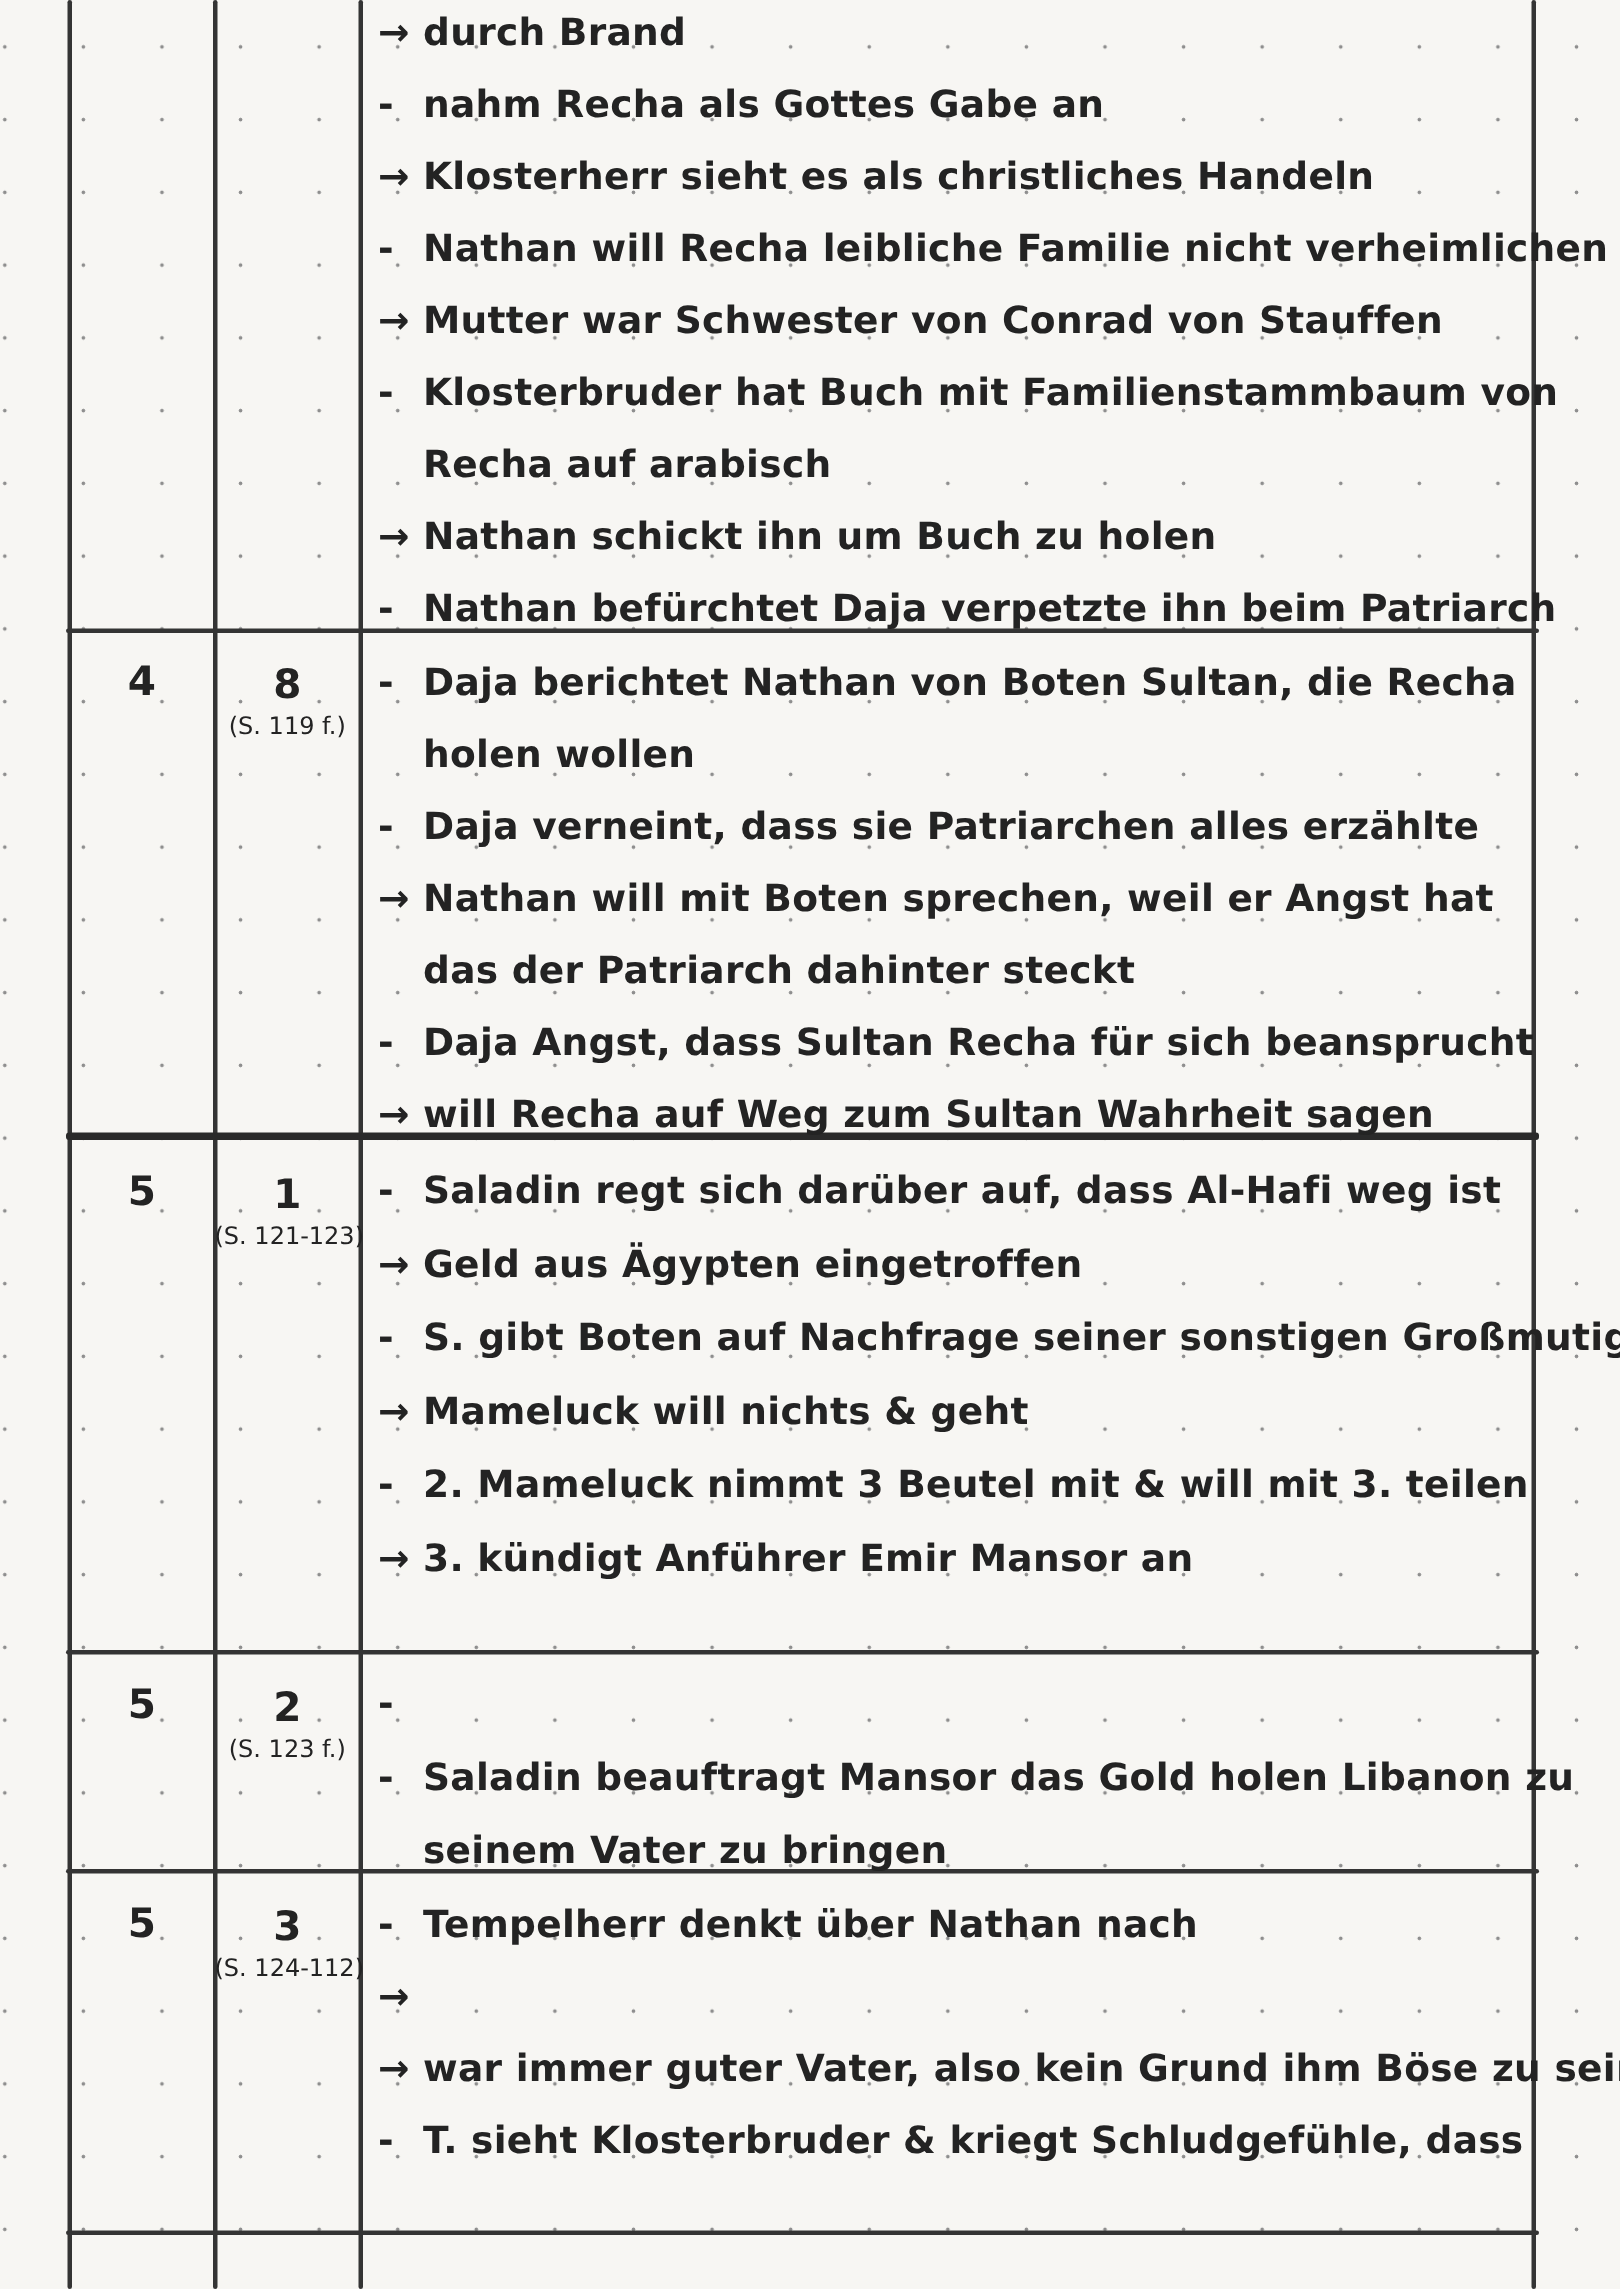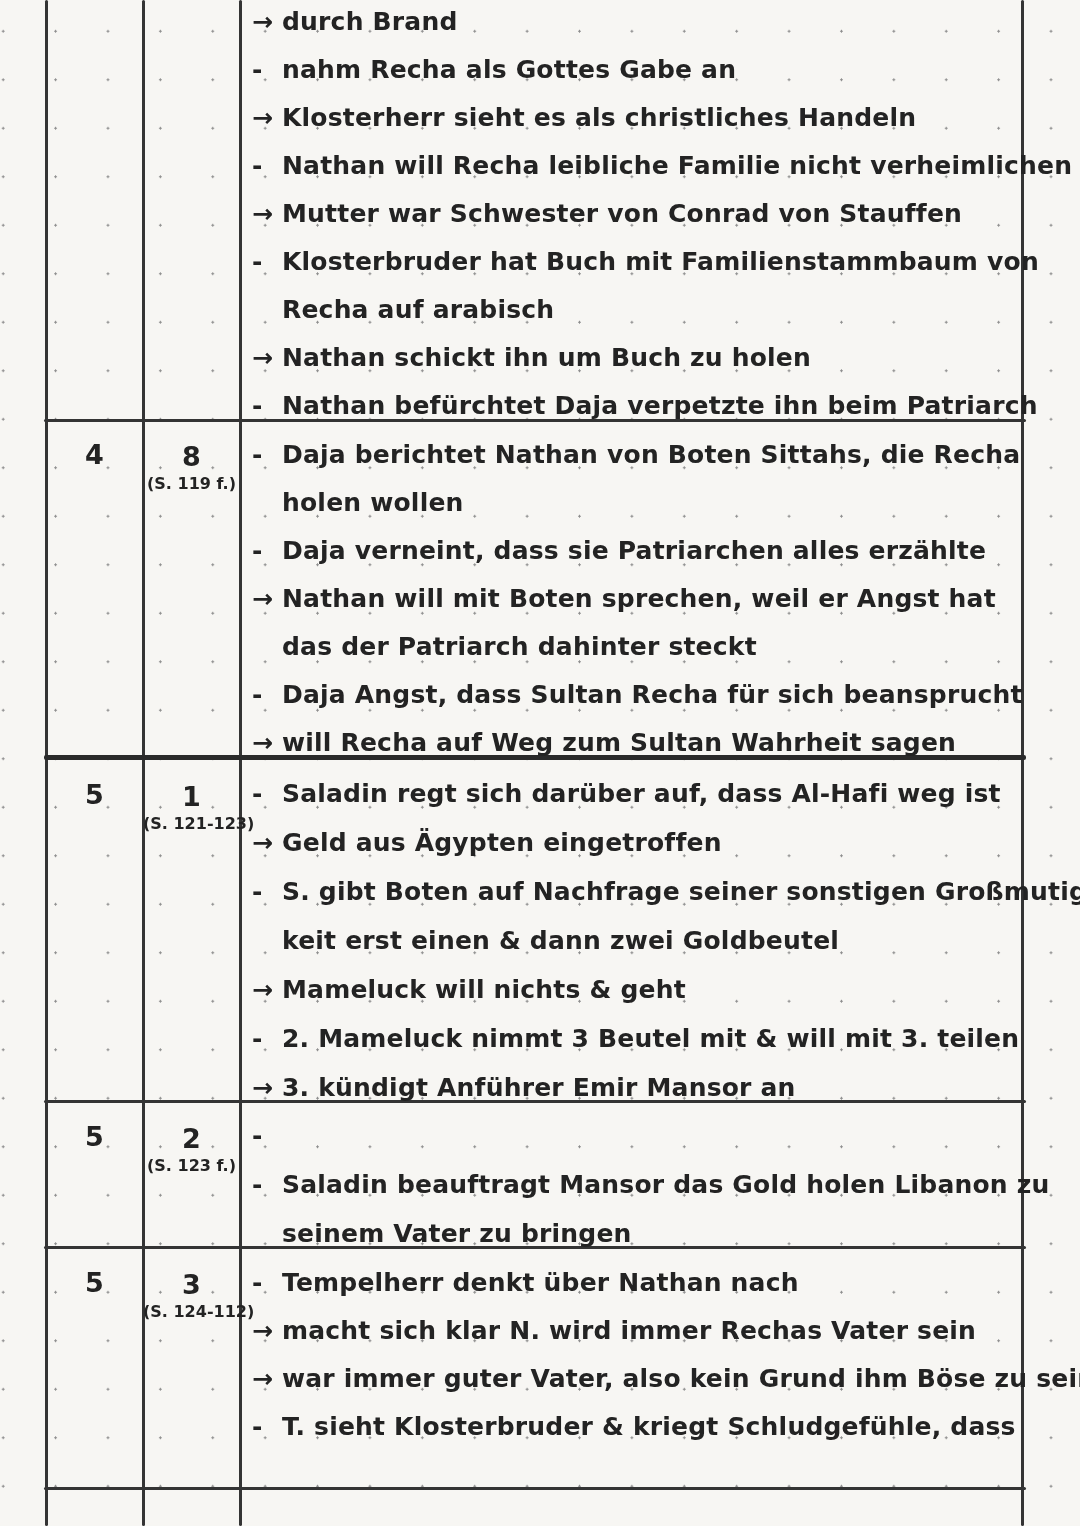--- a/index.html
+++ b/index.html
@@ -33,21 +33,21 @@
   }
   .hline.thick { height: 5px; background: #2a2a2a; }
   .cell {
     position: absolute;
     text-align: center;
     font-weight: 700;
     white-space: nowrap;
   }
   .act-cell { left: 46px; width: 97px; font-size: 27px; line-height: 32px; }
   .scene-cell { left: 143px; width: 97px; font-size: 27px; line-height: 32px; }
-  .page-ref { display: block; font-size: 16px; line-height: 22px; font-weight: 700; letter-spacing: 0px; }
+  .page-ref { display: block; font-size: 16px; line-height: 22px; font-weight: 400; letter-spacing: 0px; }
   .notes {
     position: absolute;
     left: 252px;
     width: 790px;
   }
   .note-line {
     display: flex;
     align-items: baseline;
     font-size: 25px;
     font-weight: 600;
@@ -120,21 +120,21 @@
   </div>
 
   <div class="cell act-cell" style="top:439px"><span>4</span></div>
   <div class="cell scene-cell" style="top:441px">
     <span>8</span>
     <span class="page-ref">(S. 119 f.)</span>
   </div>
   <div class="notes nl48" style="top:431px">
     <div class="note-line">
         <span class="bullet">-</span>
-        <span class="txt">Daja berichtet Nathan von Boten Sittahs, die Recha</span>
+        <span class="txt">Daja berichtet Nathan von Boten Sultan, die Recha</span>
       </div>
     <div class="note-line">
         <span class="bullet"></span>
         <span class="txt">holen wollen</span>
       </div>
     <div class="note-line">
         <span class="bullet">-</span>
         <span class="txt">Daja verneint, dass sie Patriarchen alles erzählte</span>
       </div>
     <div class="note-line">
@@ -167,24 +167,20 @@
       </div>
     <div class="note-line">
         <span class="bullet">→</span>
         <span class="txt">Geld aus Ägypten eingetroffen</span>
       </div>
     <div class="note-line">
         <span class="bullet">-</span>
         <span class="txt">S. gibt Boten auf Nachfrage seiner sonstigen Großmutig-</span>
       </div>
     <div class="note-line">
-        <span class="bullet"></span>
-        <span class="txt">keit erst einen &amp; dann zwei Goldbeutel</span>
-      </div>
-    <div class="note-line">
         <span class="bullet">→</span>
         <span class="txt">Mameluck will nichts &amp; geht</span>
       </div>
     <div class="note-line">
         <span class="bullet">-</span>
         <span class="txt">2. Mameluck nimmt 3 Beutel mit &amp; will mit 3. teilen</span>
       </div>
     <div class="note-line">
         <span class="bullet">→</span>
         <span class="txt">3. kündigt Anführer Emir Mansor an</span>
@@ -215,21 +211,20 @@
     <span>3</span>
     <span class="page-ref">(S. 124-112)</span>
   </div>
   <div class="notes nl48" style="top:1259px">
     <div class="note-line">
         <span class="bullet">-</span>
         <span class="txt">Tempelherr denkt über Nathan nach</span>
       </div>
     <div class="note-line">
         <span class="bullet">→</span>
-        <span class="txt">macht sich klar N. wird immer Rechas Vater sein</span>
       </div>
     <div class="note-line">
         <span class="bullet">→</span>
         <span class="txt">war immer guter Vater, also kein Grund ihm Böse zu sein</span>
       </div>
     <div class="note-line">
         <span class="bullet">-</span>
         <span class="txt">T. sieht Klosterbruder &amp; kriegt Schludgefühle, dass</span>
       </div>
   </div>

